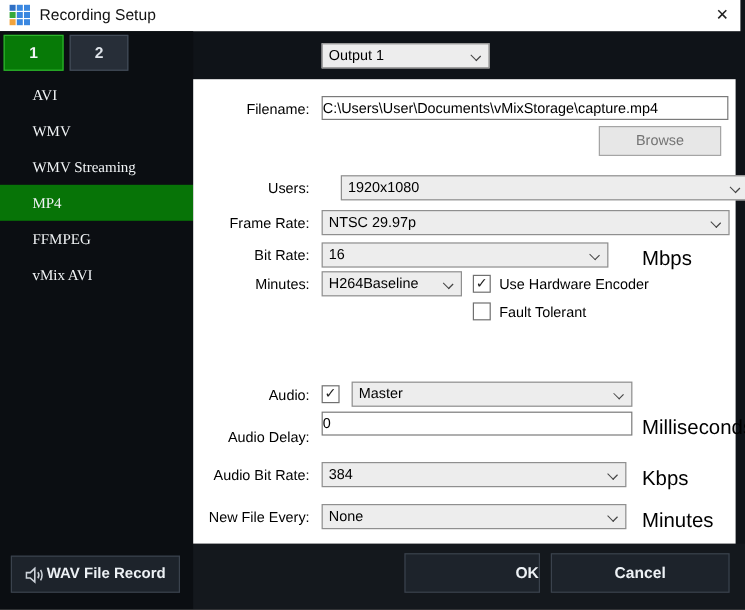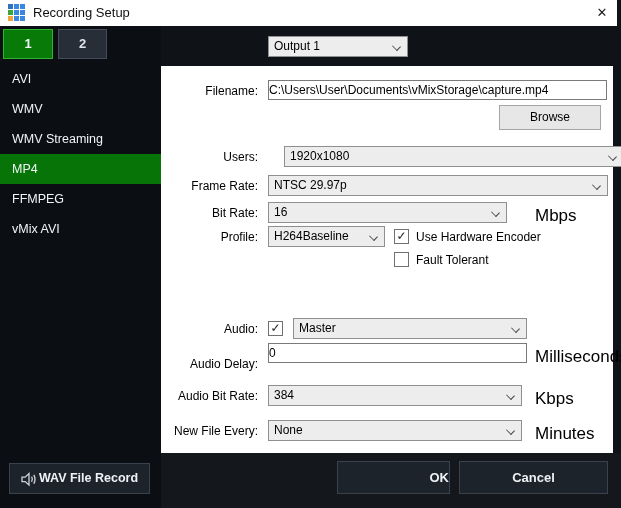--- a/index.html
+++ b/index.html
@@ -36,39 +36,39 @@
   
   .tb { position:absolute; height:20px; background:#fff; border:1px solid #7a7a7a;
         font-family:"Liberation Sans", sans-serif; font-size:12px; color:#000; padding:0 0; }
 
   
   .panel { position:absolute; left:161px; top:66px; width:452px; height:387px; background:#ffffff; }
 
   .flabel { position:absolute; left:164px; width:94px; text-align:right; font-size:12px; color:#000; }
   .unit   { position:absolute; left:535px; font-size:17px; color:#000; }
 
-  .btn-light { position:absolute; background:#e7e7e7; border:1px solid #a5a5a5; color:#000000;
+  .btn-light { position:absolute; background:#e7e7e7; border:1px solid #a5a5a5; color:#737373;
                font-size:12px; text-align:center; }
 
   .cb { position:absolute; width:15px; height:15px; background:#fff; border:1px solid #707070;
         text-align:center; }
   .cb .check { font-size:12px; line-height:13px; color:#222; display:block; }
   .cblabel { position:absolute; left:416px; font-size:12px; color:#000; }
 
   
   .btn-dark { position:absolute; background:#1d232b; border:1px solid #3a424d; color:#edf1f5;
               font-weight:bold; font-size:13px; text-align:center; }
   .wav-btn { left:9px; top:463px; width:141px; height:31px; line-height:29px; font-size:12.5px; }
   .wav-btn svg { position:absolute; left:11px; top:8px; }
   .ok-btn { left:337px; top:461px; width:113px; height:33px; line-height:31px;text-align:right; }
   .cancel-btn { left:459px; top:461px; width:149px; height:33px; line-height:31px; }
 
   
   .side-item { position:absolute; left:0; width:161px; height:30px; line-height:30px;
-               padding-left:12px; font-size:12.5px; color:#f2f5f7; }
+               padding-left:27px; font-size:12.5px; color:#f2f5f7;font-family:Liberation Serif, serif; }
   .side-item.selected { background:#077407; }
 </style>
 </head>
 <body>
 
 <div class="window">
 
   <div class="titlebar">
     <span class="app-icon">
       <i style="background:#2f6fc4"></i>
@@ -121,21 +121,21 @@
     <span class="chev"></span>
   </div>
 
   <span class="flabel" style="top:206px;">Bit Rate:</span>
   <div class="combo" style="left:268px; top:202px; width:239px;">
     <span>16</span>
     <span class="chev"></span>
   </div>
   <span class="unit" style="top:206px;">Mbps</span>
 
-  <span class="flabel" style="top:230px;">Profile:</span>
+  <span class="flabel" style="top:230px;">Minutes:</span>
   <div class="combo" style="left:268px; top:226px; width:117px;">
     <span>H264Baseline</span>
     <span class="chev"></span>
   </div>
   <span class="cb" style="left:394px; top:229px;">
     <span class="check">✓</span>
   </span>
   <span class="cblabel" style="top:230px;">Use Hardware Encoder</span>
 
   <span class="cb" style="left:394px; top:252px;"></span>

